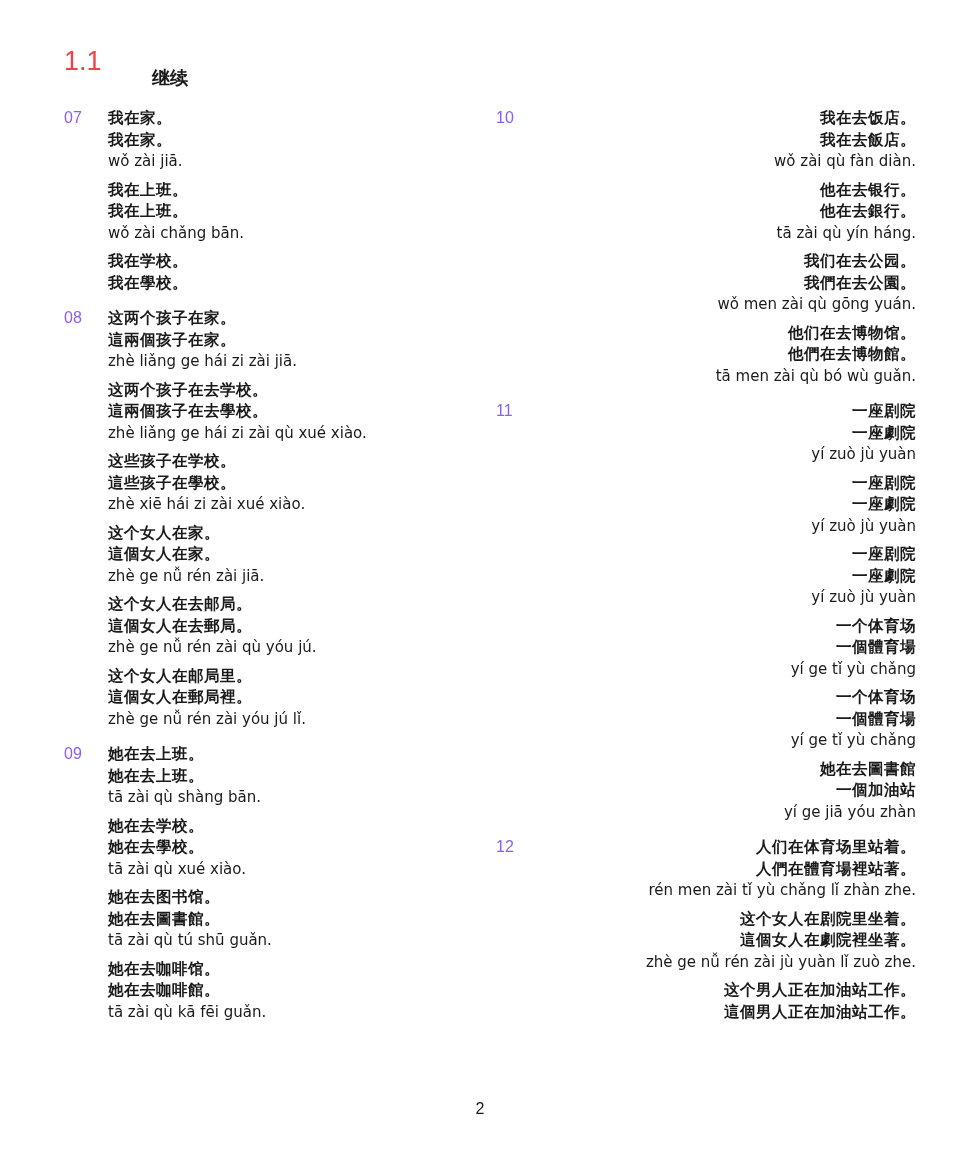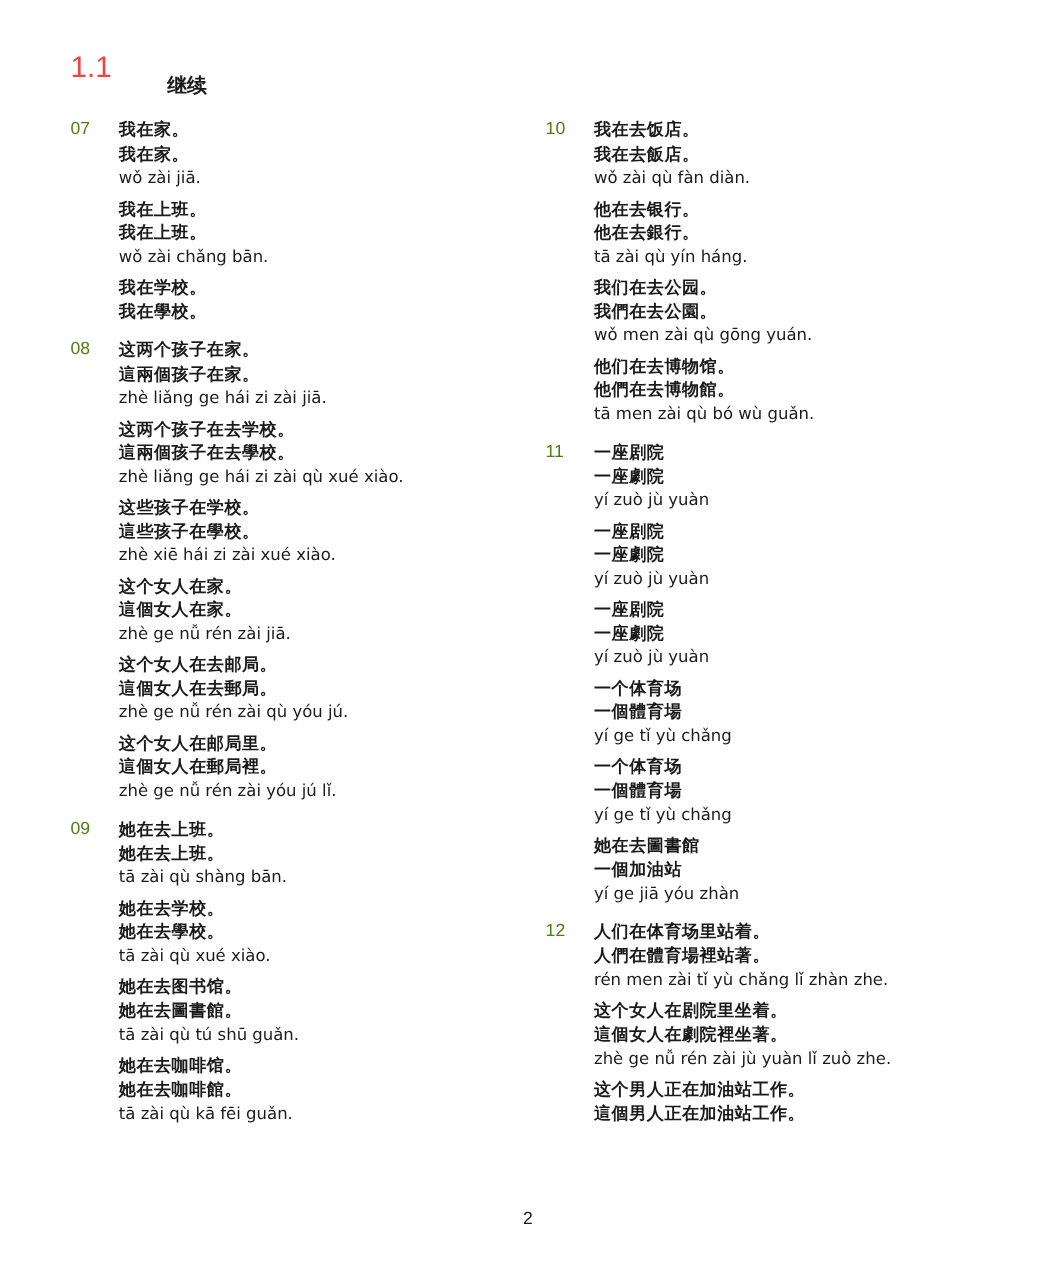--- a/index.html
+++ b/index.html
@@ -13,26 +13,26 @@
     position: absolute; left: 0; top: 0;
     font-family: "Liberation Sans", sans-serif;
     font-size: 27px; font-weight: 400; letter-spacing: 0px; color: #ef4444;
   }
   .section-title {
     position: absolute; left: 88px; top: 20px;
     font-size: 18px; font-weight: 700; white-space: nowrap;
   }
   .column { position: absolute; top: 108px; width: 420px; }
   .col-left { left: 64px; }
-  .col-right { left: 496px; }
+  .col-right { left: 496px; text-align: right; }
   .exercise { position: relative; margin-bottom: 14px; }
   .ex-num {
     position: absolute; left: 0; top: 1px;
     font-family: "Liberation Sans", sans-serif;
-    font-size: 16px; color: #4d7c0f;
+    font-size: 16px; color: #8b5cf6;
   }
   .col-right .ex-num { left: 0; }
   .items { margin-left: 44px; }
   .item { margin-bottom: 7px; }
   .line { font-size: 15.5px; line-height: 21.5px; white-space: nowrap; }
   .hanzi { font-weight: 700; letter-spacing: 0.5px; }
   .pinyin { font-family: "DejaVu Sans", sans-serif; font-size: 15px; font-weight: 400; }
   .page-num {
     position: absolute; top: 1100px; left: 0; width: 960px; text-align: center;
     font-family: "Liberation Sans", sans-serif; font-size: 16px;

